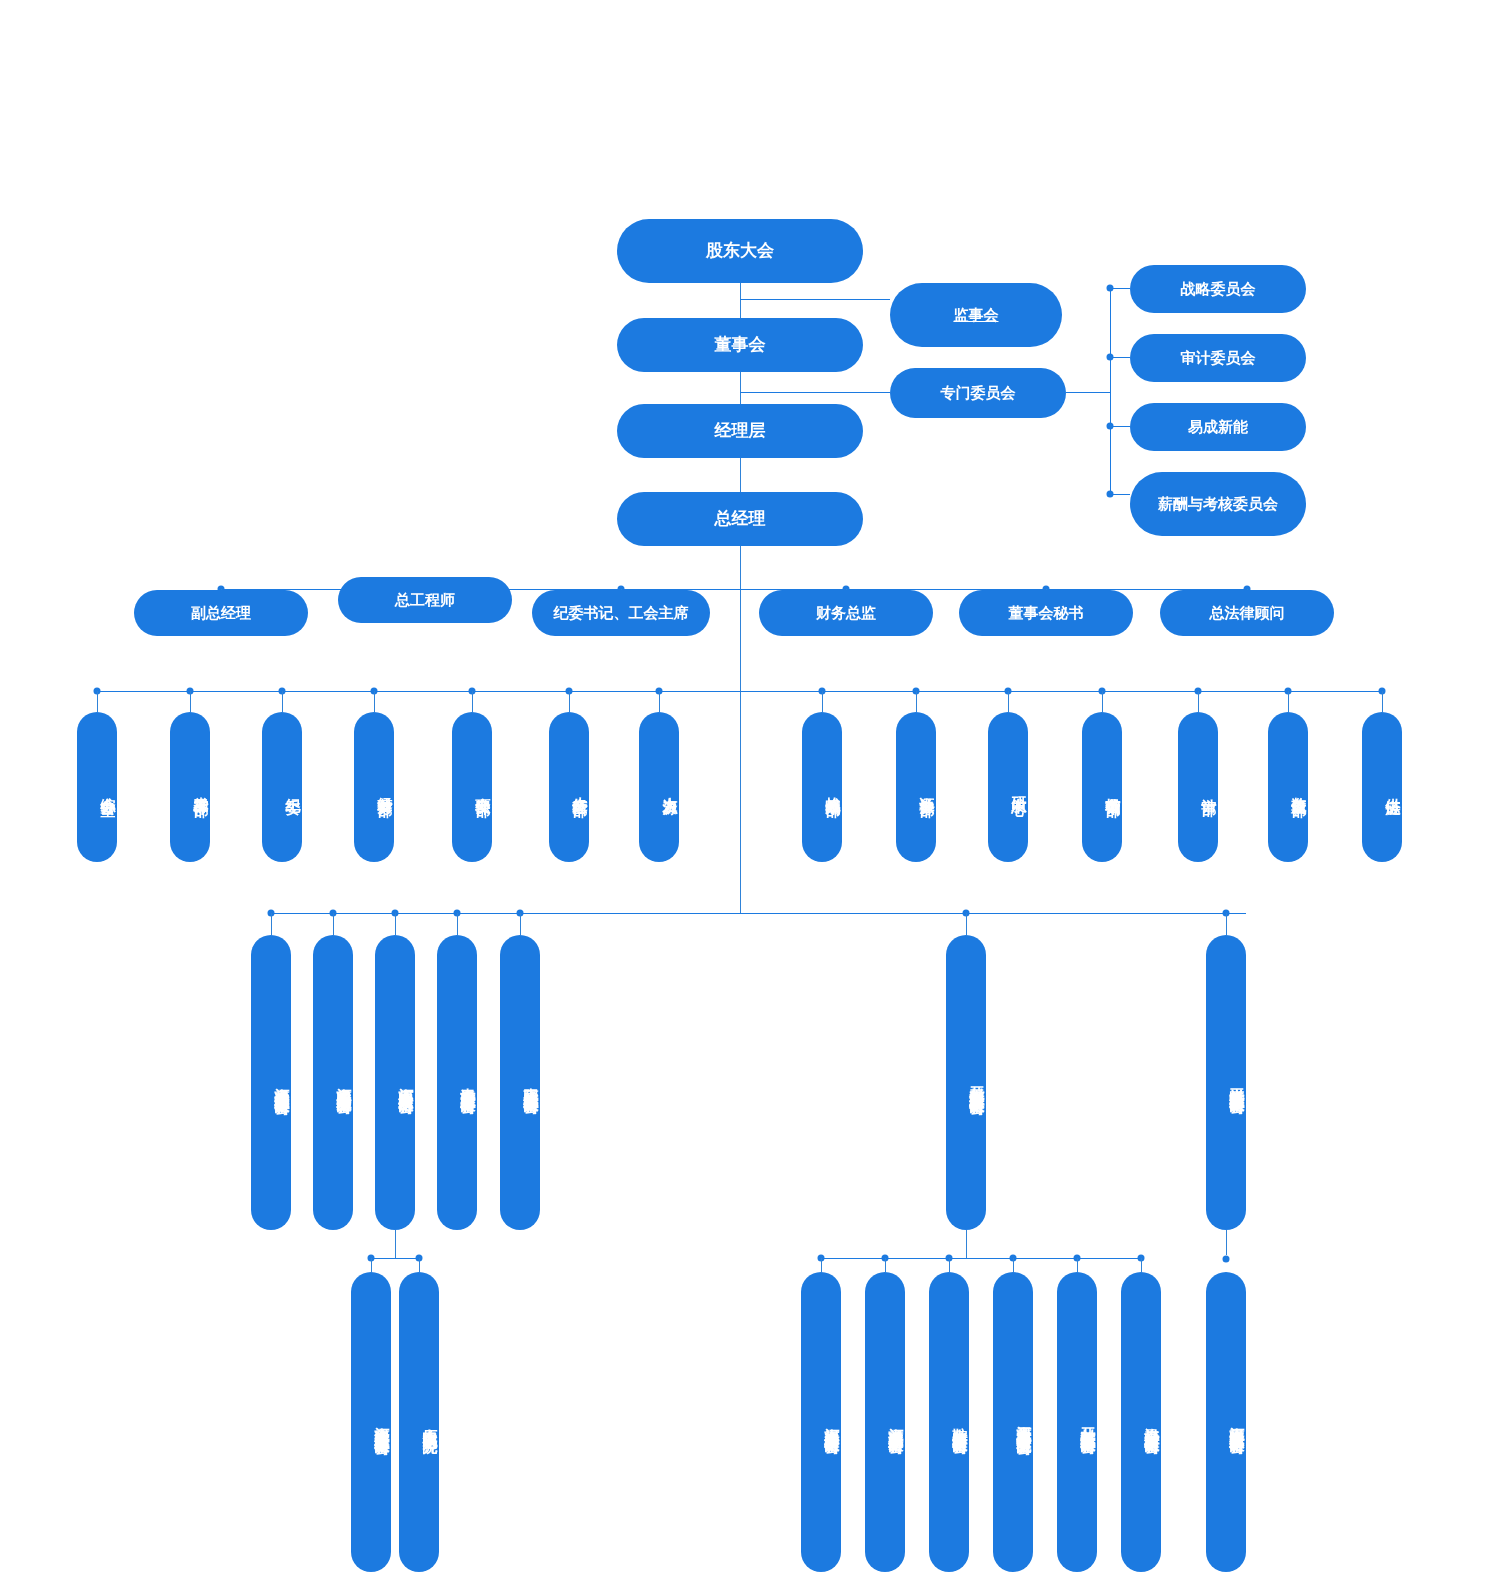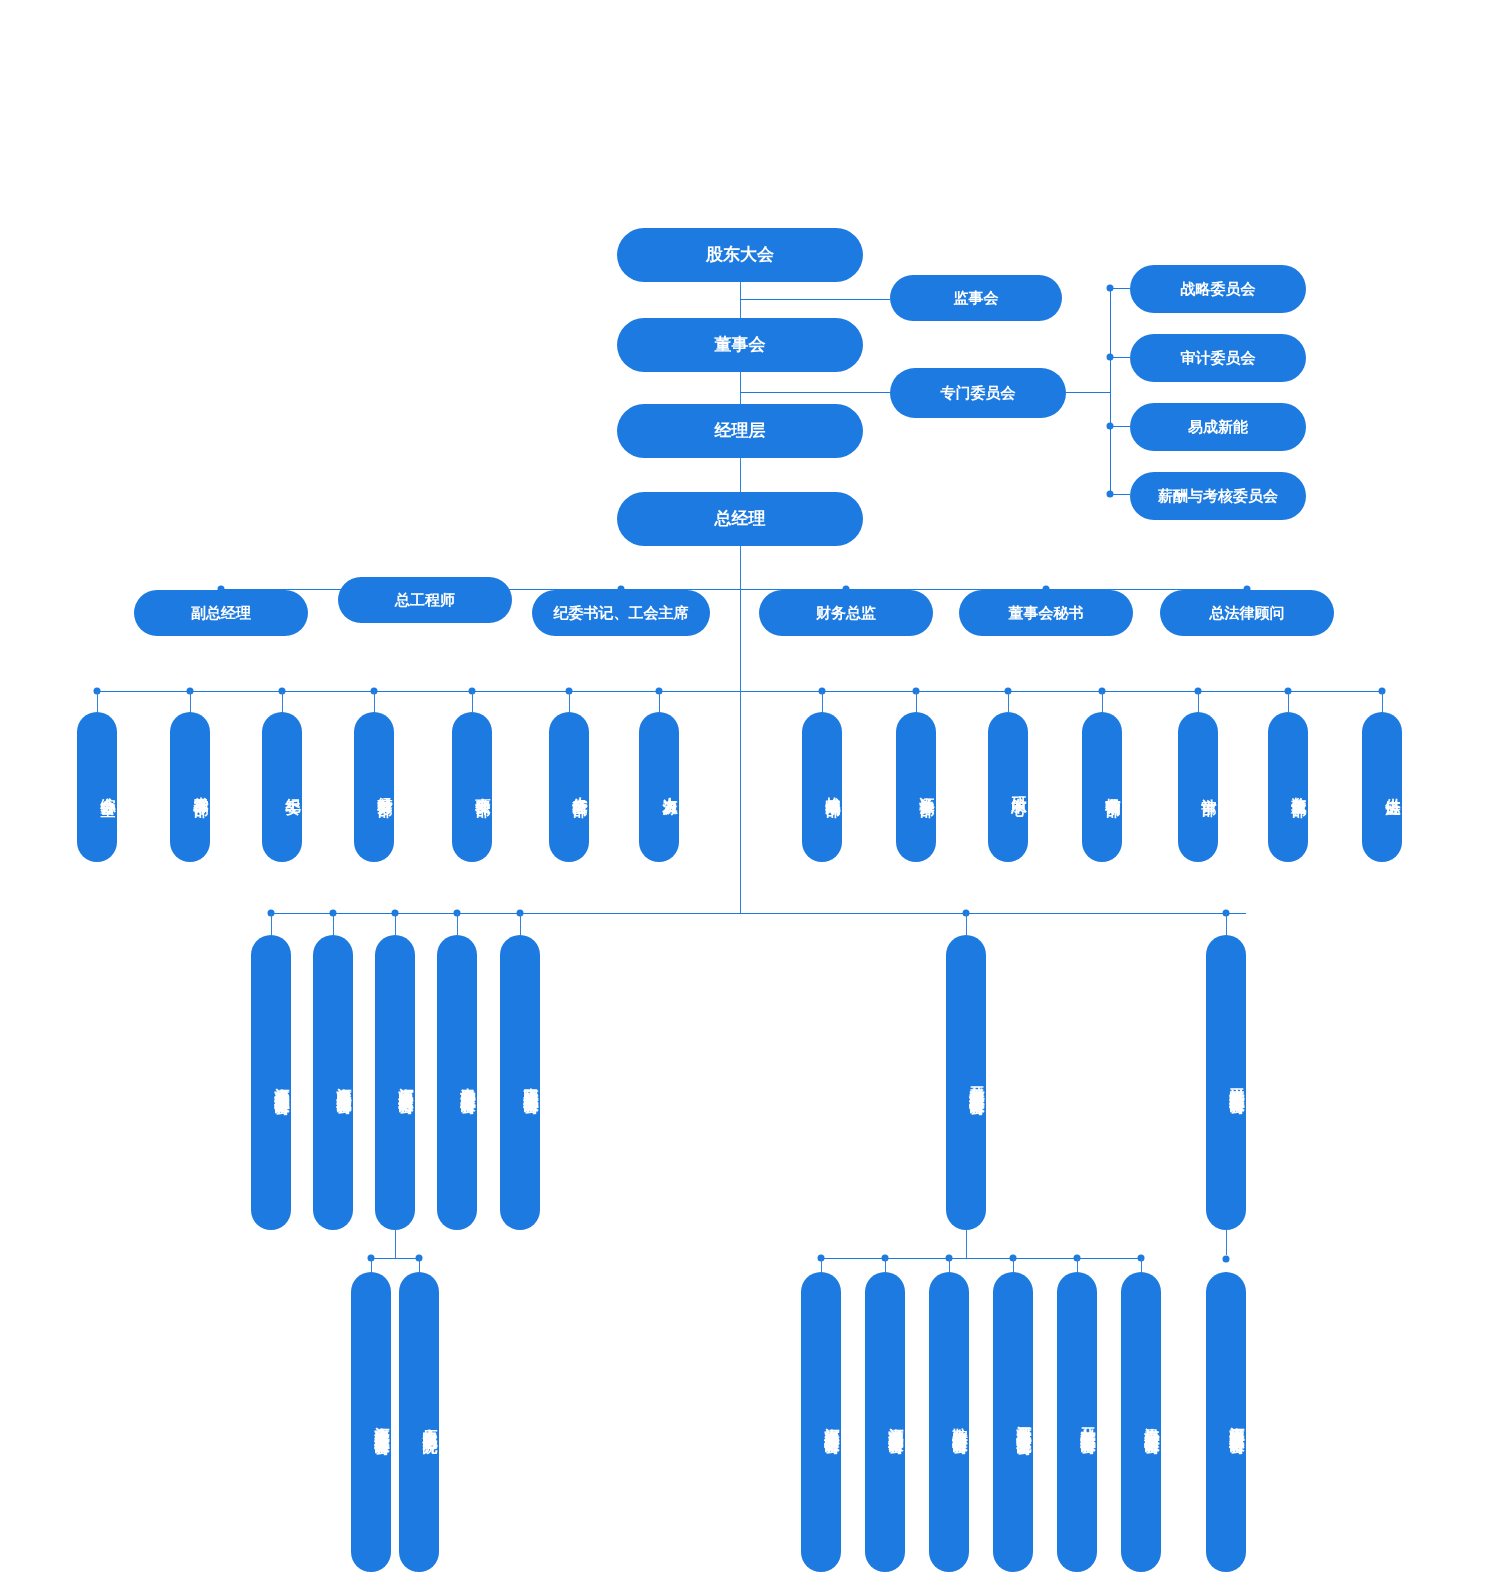--- a/index.html
+++ b/index.html
@@ -85,50 +85,50 @@
   <div class="vline" style="left:1110px; top:288px; height:206px; background:#1c7ae0;"></div>
   <div class="dot" style="left:1110px; top:288px;"></div>
   <div class="dot" style="left:1110px; top:357px;"></div>
   <div class="dot" style="left:1110px; top:426px;"></div>
   <div class="dot" style="left:1110px; top:494px;"></div>
   <div class="hline" style="left:1110px; top:288px; width:20px;"></div>
   <div class="hline" style="left:1110px; top:357px; width:20px;"></div>
   <div class="hline" style="left:1110px; top:426px; width:20px;"></div>
   <div class="hline" style="left:1110px; top:494px; width:20px;"></div>
 
-  <div class="pill h" style="left:617px; top:228px; width:246px; height:54px;">
+  <div class="pill h" style="left:617px; top:219px; width:246px; height:64px;">
     <span>股东大会</span>
   </div>
   <div class="pill h" style="left:617px; top:318px; width:246px; height:54px;">
     <span>董事会</span>
   </div>
   <div class="pill h" style="left:617px; top:492px; width:246px; height:54px;">
     <span>总经理</span>
   </div>
   <div class="pill h" style="left:617px; top:404px; width:246px; height:54px;">
     <span>经理层</span>
   </div>
 
-  <div class="pill sm" style="left:890px; top:275px; width:172px; height:46px;">
+  <div class="pill sm" style="left:890px; top:283px; width:172px; height:64px;text-decoration:underline;">
     <span>监事会</span>
   </div>
   <div class="pill sm" style="left:890px; top:368px; width:176px; height:50px;">
     <span>专门委员会</span>
   </div>
 
   <div class="pill sm" style="left:1130px; top:265px; width:176px; height:48px;">
     <span>战略委员会</span>
   </div>
   <div class="pill sm" style="left:1130px; top:334px; width:176px; height:48px;justify-content:center;">
     <span>审计委员会</span>
   </div>
   <div class="pill sm" style="left:1130px; top:403px; width:176px; height:48px;">
     <span>易成新能</span>
   </div>
-  <div class="pill sm" style="left:1130px; top:472px; width:176px; height:48px;">
+  <div class="pill sm" style="left:1130px; top:472px; width:176px; height:64px;">
     <span>薪酬与考核委员会</span>
   </div>
 
   <div class="hline" style="left:221px; top:589px; width:1026px;"></div>
   <div class="dot" style="left:221px; top:589px;"></div>
   <div class="dot" style="left:425px; top:589px;"></div>
   <div class="dot" style="left:621px; top:589px;"></div>
   <div class="dot" style="left:846px; top:589px;"></div>
   <div class="dot" style="left:1046px; top:589px;"></div>
   <div class="dot" style="left:1247px; top:589px;"></div>

